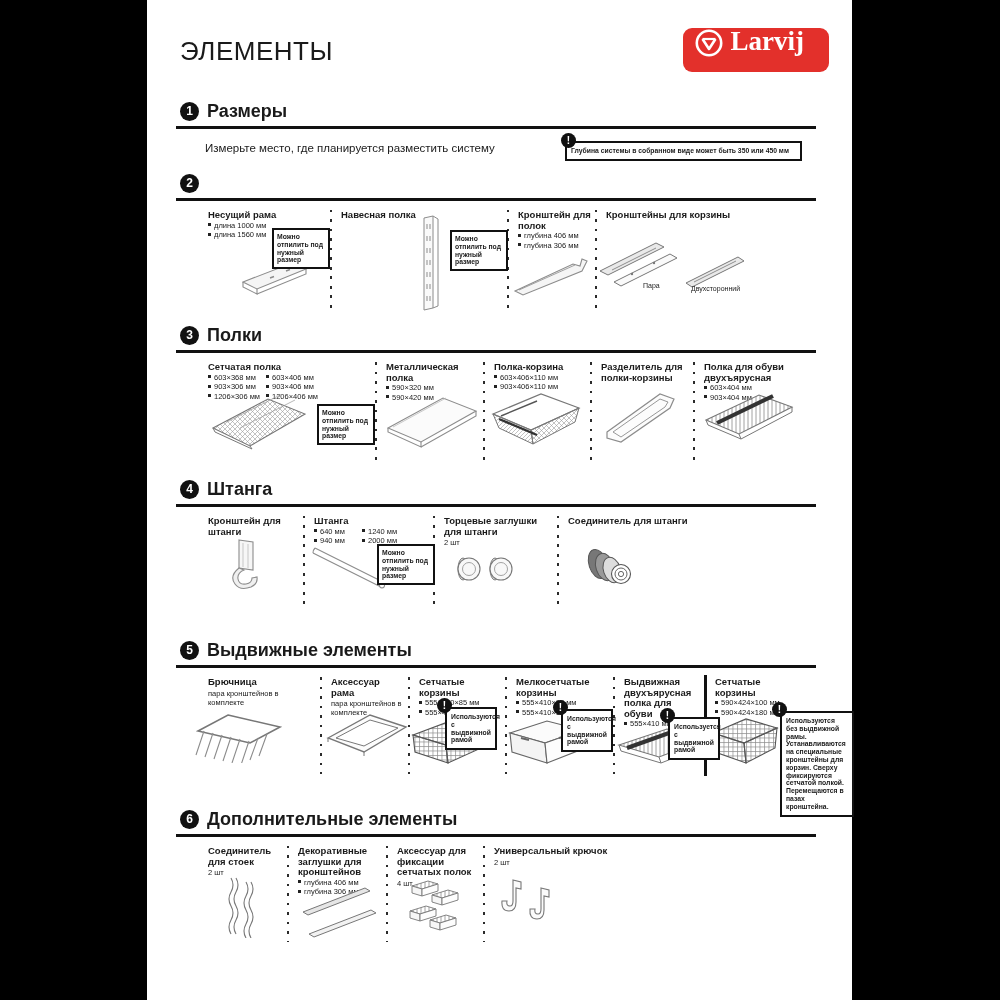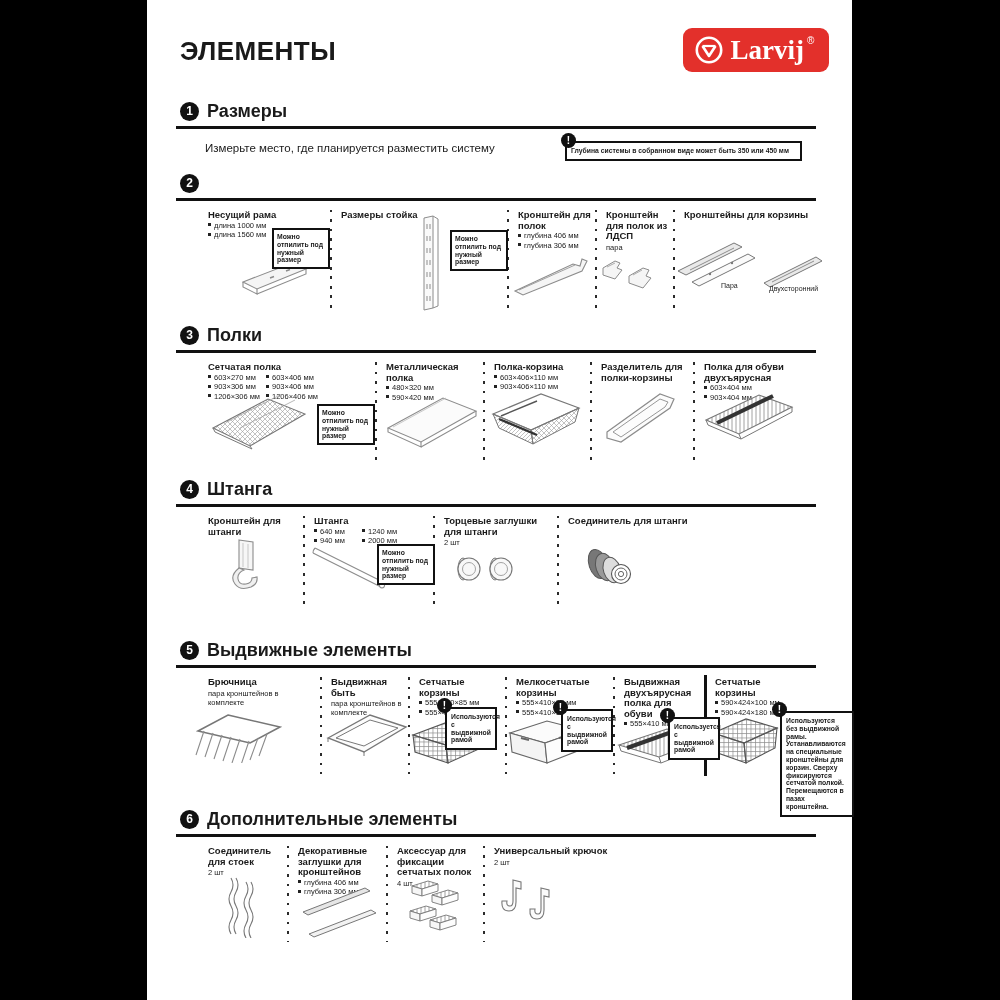--- a/index.html
+++ b/index.html
@@ -1,23 +1,23 @@
 <!DOCTYPE html>
 <html><head>
 <meta charset="utf-8">
 <style>
   html,body{margin:0;padding:0}
   body{width:1000px;height:1000px;background:#000;position:relative;
        font-family:"Liberation Sans",sans-serif;color:#1a1a1a;overflow:hidden}
   .page{position:absolute;left:147px;top:0;width:705px;height:1000px;background:#fff}
 
   
-  .doc-title{position:absolute;left:33px;top:36px;font-size:26px;font-weight:700;letter-spacing:.5px}
+  .doc-title{position:absolute;left:33px;top:36px;font-size:26px;font-weight:400;letter-spacing:.5px}
   .logo{position:absolute;left:536px;top:28px;width:146px;height:44px;background:#e3302b;border-radius:9px;
-        display:flex;align-items:center;justify-content:center;gap:7px}
+        display:flex;justify-content:center;gap:7px}
   .logo-text{color:#fff;font-family:"Liberation Serif",serif;font-weight:700;font-size:27px;line-height:1}
   .logo-reg{color:#fff;font-size:10px;position:relative;top:-10px;left:-4px}
 
   
   .section{position:absolute;left:33px;width:640px}
   .sec-head{display:flex;align-items:center;gap:8px;height:20px}
   .badge{width:19px;height:19px;border-radius:50%;background:#111;color:#fff;font-size:12px;font-weight:700;
          display:flex;align-items:center;justify-content:center;flex:0 0 19px}
   .sec-title{font-size:18px;font-weight:700;white-space:nowrap}
   .rule{height:3px;background:#111;margin:5px 0 0 -4px;width:640px}
@@ -114,50 +114,41 @@
         <div class="cut-note" style="left:92px;top:20px;width:48px">Можно отпилить под нужный размер</div>
         <svg class="art" style="left:60px;top:52px" width="70" height="50" viewBox="0 0 70 50">
           <polygon points="3,22 52,3 66,9 17,29" fill="#f5f5f5" stroke="#8c8c8c" stroke-width="1.1"></polygon>
           <polyline points="3,22 3,27 17,34 17,29" fill="none" stroke="#8c8c8c" stroke-width="1.1"></polyline>
           <polyline points="17,34 66,14 66,9" fill="none" stroke="#8c8c8c" stroke-width="1.1"></polyline>
           <path d="M30 18l4-1.5M46 11l4-1.5" stroke="#8c8c8c" stroke-width="1.4"></path>
         </svg>
       </div>
 
       <div class="col" style="width:177px">
-        <div class="item-title">Размеры стойка</div>
+        <div class="item-title">Навесная полка</div>
         <div class="cut-note" style="left:120px;top:22px;width:48px">Можно отпилить под нужный размер</div>
         <svg class="art" style="left:88px;top:6px" width="26" height="97" viewBox="0 0 26 97">
           <polygon points="6,4 15,2 15,94 6,96" fill="#fafafa" stroke="#8c8c8c" stroke-width="1"></polygon>
           <polyline points="15,2 20,5 20,92 15,94" fill="none" stroke="#8c8c8c" stroke-width="1"></polyline>
           <path d="M9 10v5M12 10v5M9 22v5M12 22v5M9 34v5M12 34v5M9 46v5M12 46v5M9 58v5M12 58v5M9 70v5M12 70v5M9 82v5M12 82v5" stroke="#8c8c8c" stroke-width="1"></path>
         </svg>
       </div>
 
       <div class="col" style="width:88px">
         <div class="item-title">Кронштейн для полок</div>
         <div class="specs">
           <div class="spec">глубина 406 мм</div>
           <div class="spec">глубина 306 мм</div>
         </div>
         <svg class="art" style="left:6px;top:48px" width="78" height="40" viewBox="0 0 78 40">
           <polygon points="2,35 60,8 67,10 69,3 74,5 69,15 10,39" fill="#f5f5f5" stroke="#8c8c8c" stroke-width="1.1"></polygon>
           <path d="M6 34l56-25" stroke="#8c8c8c" stroke-width="0.8"></path>
         </svg>
       </div>
 
-      <div class="col" style="width:78px">
-        <div class="item-title">Кронштейн для полок из ЛДСП</div>
-        <div class="item-sub">пара</div>
-        <svg class="art" style="left:4px;top:46px" width="66" height="36" viewBox="0 0 66 36">
-          <path d="M4,14 l12,-7 5,2 -3,5 5,2 -7,9 -12,-4 z" fill="#f5f5f5" stroke="#8c8c8c" stroke-width="1"></path>
-          <path d="M30,22 l14,-8 6,2 -3,6 5,2 -8,10 -14,-5 z" fill="#f5f5f5" stroke="#8c8c8c" stroke-width="1"></path>
-          <path d="M8 13l8-4M34 21l9-5" stroke="#8c8c8c" stroke-width="0.7"></path>
-        </svg>
-      </div>
 
       <div class="col" style="width:143px">
         <div class="item-title">Кронштейны для корзины</div>
         <svg class="art" style="left:3px;top:30px" width="148" height="52" viewBox="0 0 148 52">
           <polygon points="2,33 58,5 66,9 10,37" fill="#e9e9e9" stroke="#777" stroke-width="1"></polygon>
           <path d="M14 32l44-22" stroke="#777" stroke-width="0.8"></path>
           <polygon points="16,44 72,16 79,20 23,48" fill="#fafafa" stroke="#777" stroke-width="1"></polygon>
           <circle cx="34" cy="36" r="1.2" fill="#777"></circle>
             <circle cx="56" cy="25" r="1.2" fill="#777"></circle>
           <polygon points="88,45 140,19 146,23 94,49" fill="#e9e9e9" stroke="#777" stroke-width="1"></polygon>
@@ -173,39 +164,39 @@
     <div class="sec-head">
       <div class="badge">3</div>
       <div class="sec-title">Полки</div>
     </div>
     <div class="rule"></div>
     <div class="row" style="height:105px">
 
       <div class="col first" style="width:195px">
         <div class="item-title">Сетчатая полка</div>
         <div class="specs cols2" style="columns:2;width:112px">
-          <div class="spec">603×270 мм</div>
+          <div class="spec">603×368 мм</div>
           <div class="spec">903×306 мм</div>
           <div class="spec">1206×306 мм</div>
           <div class="spec">603×406 мм</div>
           <div class="spec">903×406 мм</div>
           <div class="spec">1206×406 мм</div>
         </div>
         <div class="cut-note" style="left:137px;top:44px;width:48px">Можно отпилить под нужный размер</div>
         <svg class="art" style="left:30px;top:34px" width="98" height="56" viewBox="0 0 98 56">
           <polygon points="3,34 58,5 95,20 40,52" fill="url(#p-mesh)" stroke="#777" stroke-width="1.1"></polygon>
           <polyline points="3,34 5,38 42,55 40,52" fill="none" stroke="#777" stroke-width="1"></polyline>
           <path d="M17 28l55-28M30 34l55-28" stroke="#999" stroke-width="0.7"></path>
         </svg>
       </div>
 
       <div class="col" style="width:108px">
         <div class="item-title">Металлическая полка</div>
         <div class="specs">
-          <div class="spec">480×320 мм</div>
+          <div class="spec">590×320 мм</div>
           <div class="spec">590×420 мм</div>
         </div>
         <svg class="art" style="left:10px;top:32px" width="94" height="58" viewBox="0 0 94 58">
           <polygon points="3,36 58,6 91,19 36,50" fill="#fbfbfb" stroke="#8c8c8c" stroke-width="1.1"></polygon>
           <polyline points="3,36 3,40 36,55 36,50" fill="none" stroke="#8c8c8c" stroke-width="1.1"></polyline>
           <polyline points="36,55 91,24 91,19" fill="none" stroke="#8c8c8c" stroke-width="1.1"></polyline>
           <path d="M8 35L61 6" stroke="#bbb" stroke-width="0.8"></path>
         </svg>
       </div>
 
@@ -320,21 +311,21 @@
       <div class="col first" style="width:140px">
         <div class="item-title">Брючница</div>
         <div class="item-sub" style="width:80px">пара кронштейнов в комплекте</div>
         <svg class="art" style="left:12px;top:32px" width="92" height="56" viewBox="0 0 92 56">
           <polygon points="36,8 88,20 58,36 6,24" fill="none" stroke="#777" stroke-width="1.6"></polygon>
           <path d="M12 24L4 48M21 26L13 50M30 28L22 52M39 30L31 54M48 32L40 56M57 34L49 58M66 31L58 53M75 27L67 49" stroke="#8c8c8c" stroke-width="1.1"></path>
         </svg>
       </div>
 
       <div class="col" style="width:88px">
-        <div class="item-title">Выдвижная быть</div>
+        <div class="item-title">Аксессуар рама</div>
         <div class="item-sub">пара кронштейнов в комплекте</div>
         <svg class="art" style="left:4px;top:34px" width="84" height="52" viewBox="0 0 84 52">
           <polygon points="4,29 46,6 82,18 40,43" fill="#fcfcfc" stroke="#777" stroke-width="1.4"></polygon>
           <polygon points="12,29 46,11 74,19 40,37" fill="#fff" stroke="#777" stroke-width="1"></polygon>
           <path d="M40,43 l0,4 M4,29 l0,4" stroke="#777" stroke-width="1"></path>
         </svg>
       </div>
 
       <div class="col" style="width:97px">
         <div class="item-title">Сетчатые корзины</div>

